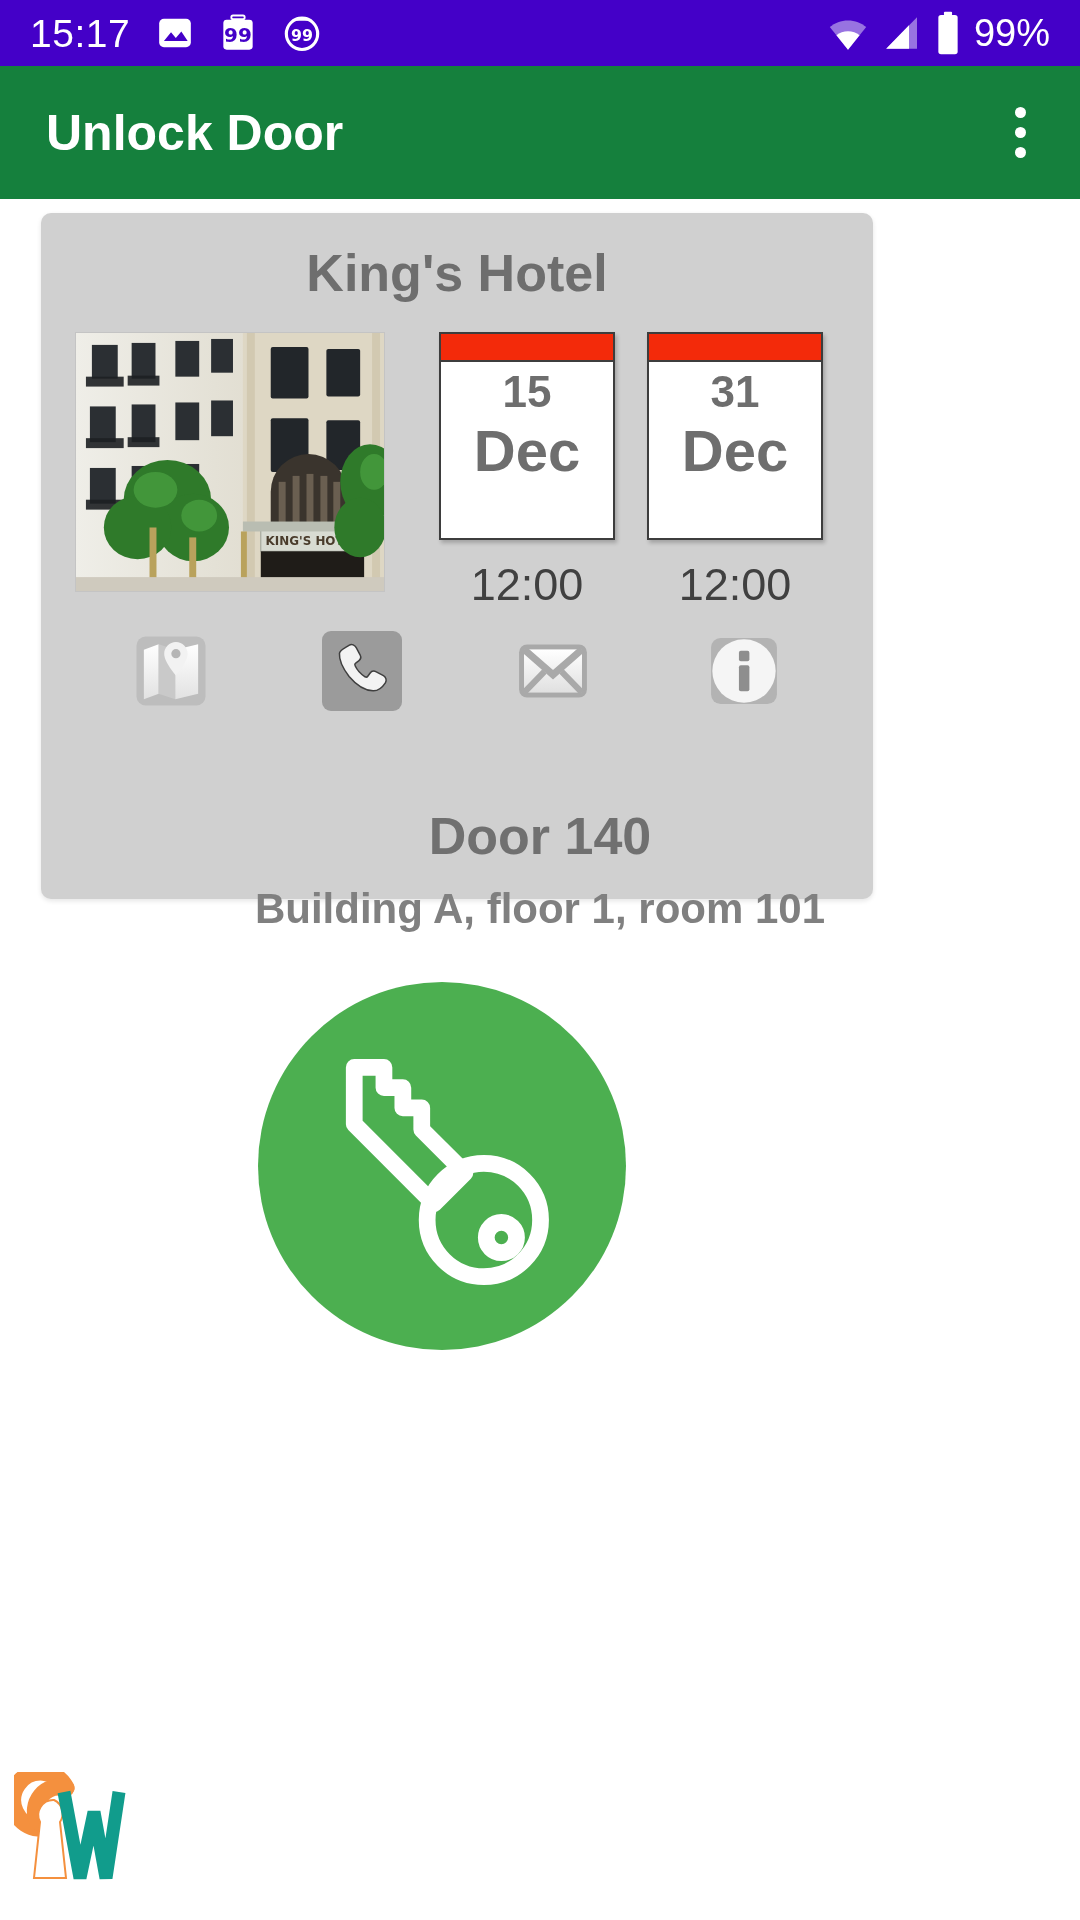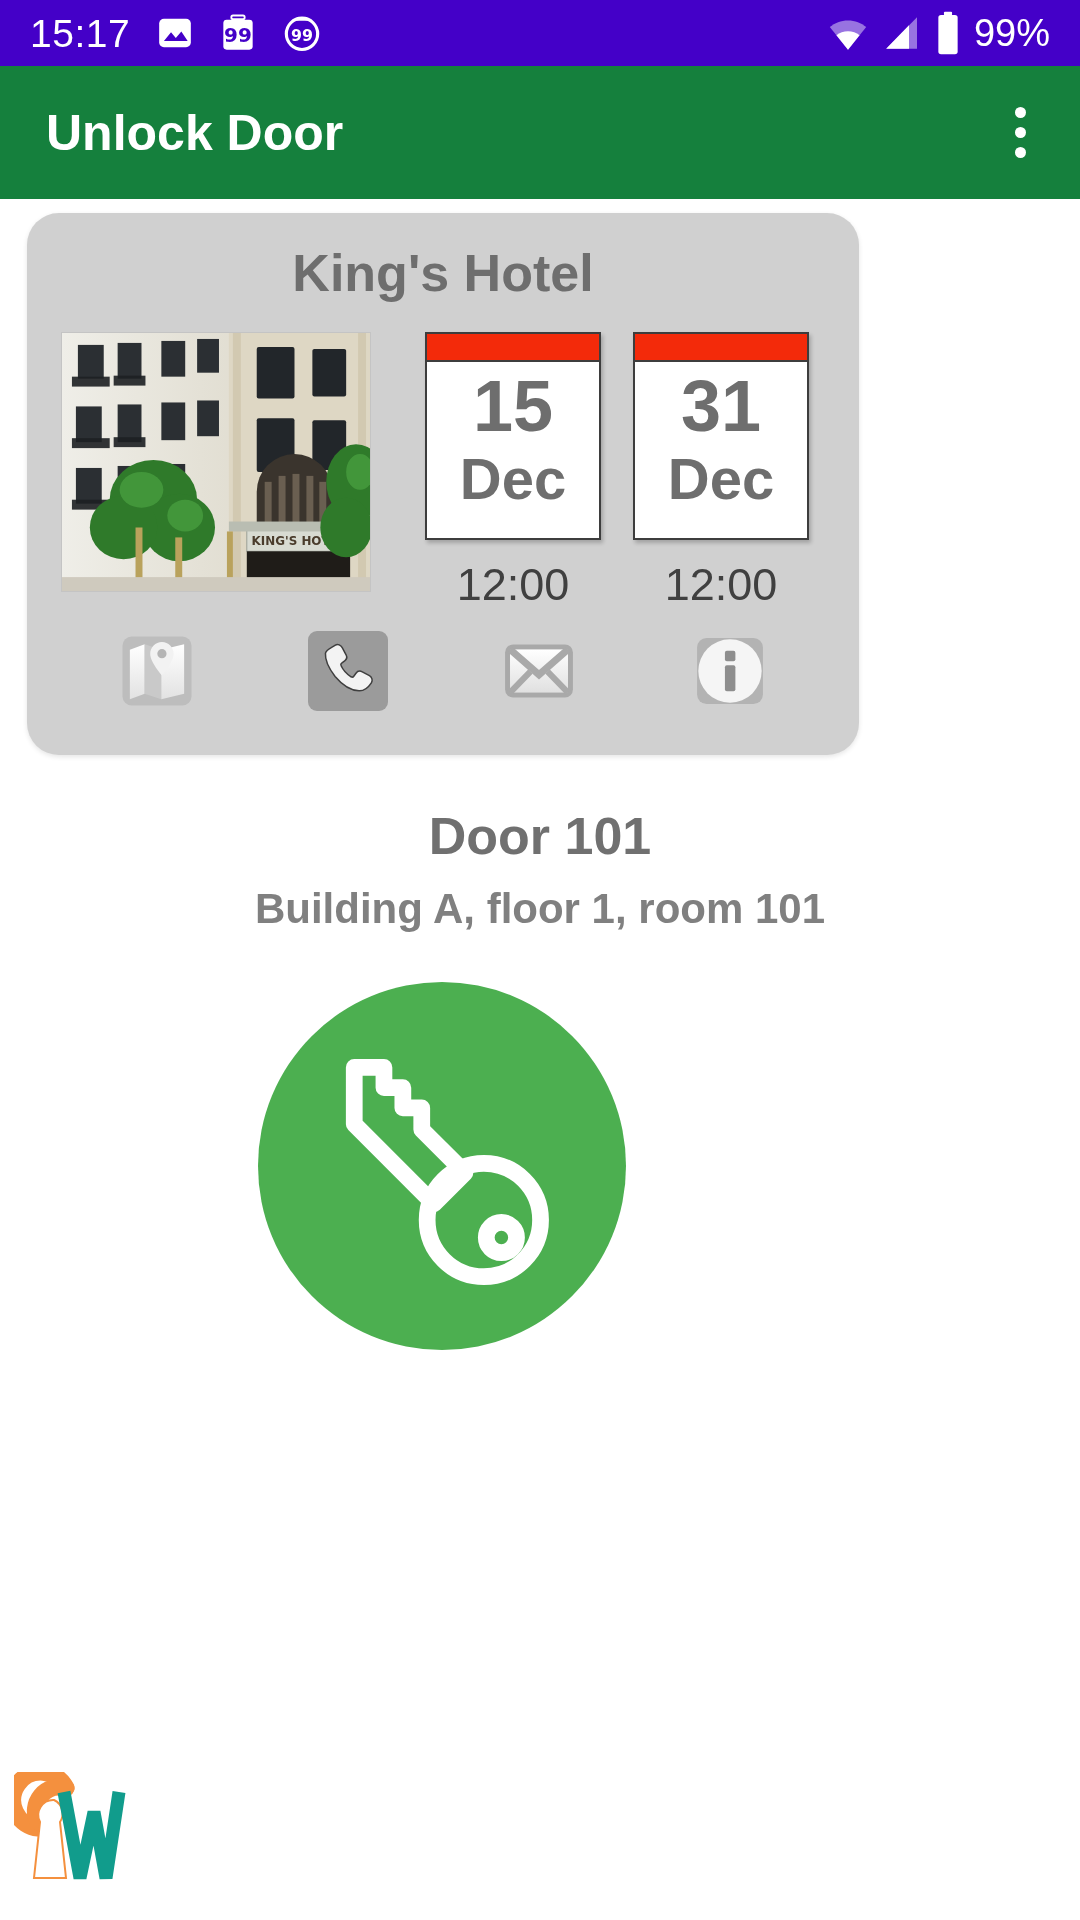--- a/index.html
+++ b/index.html
@@ -35,22 +35,22 @@
   }
   .overflow-menu{
     margin-left:auto; margin-right:44px;
     display:flex; flex-direction:column; gap:9px; align-items:center;
     padding:10px;
   }
   .overflow-menu span{ width:11px; height:11px; border-radius:50%; background:#ffffff; display:block; }
 
   
   .hotel-card{
-    position:absolute; top:213px; left:27px; width:832px; height:542px;
-    background:#d0d0d0; border-radius:32px;
+    position:absolute; top:213px; left:41px; width:832px; height:686px;
+    background:#d0d0d0; border-radius:10px;
     box-shadow:0 2px 5px rgba(0,0,0,0.10);
   }
   .hotel-name{
     text-align:center; font-size:52px; font-weight:700; color:#6e6e6e;
     padding-top:32px; line-height:1.1;
   }
   .card-row{
     display:flex; align-items:flex-start; margin-top:30px; padding:0 34px;
   }
   .hotel-photo{
@@ -60,21 +60,21 @@
   }
   .cal-col{ flex:1; display:flex; flex-direction:column; align-items:center; }
   .cal-spacer{ flex:0 0 38px; }
   .calendar{
     width:176px; height:208px; background:#ffffff;
     border:2px solid #3d3d3d; position:relative;
     box-shadow:2px 3px 4px rgba(0,0,0,0.22);
   }
   .cal-top{ height:28px; background:#f32a0a; border-bottom:2px solid #3d3d3d; }
   .cal-day{
-    text-align:center; font-size:72px; font-weight:700; color:#6e6e6e;
+    text-align:center; font-size:44px; font-weight:700; color:#6e6e6e;
     margin-top:8px; line-height:1;
   }
   .cal-month{
     text-align:center; font-size:58px; font-weight:700; color:#6e6e6e;
     margin-top:8px; line-height:1;
   }
   .cal-time{
     font-size:45px; color:#404040; margin-top:22px; line-height:1; font-weight:400;
   }
 
@@ -329,21 +329,21 @@
         <rect x="1.6" y="1.6" width="20.8" height="20.8" rx="3" fill="#b3b3b3"></rect>
         <circle cx="12" cy="12" r="10" fill="#f5f5f5"></circle>
         <rect x="10.4" y="5.6" width="3.3" height="3.3" rx="0.6" fill="#8e8e8e"></rect>
         <rect x="10.4" y="10.2" width="3.3" height="8.2" rx="0.6" fill="#8e8e8e"></rect>
       </svg>
     </div>
 
   </div>
 </div>
 
-<div class="door-title">Door 101</div>
+<div class="door-title">Door 140</div>
 <div class="door-subtitle">Building A, floor 1, room 101</div>
 
 <div class="unlock-btn">
   <svg width="270" height="270" viewBox="0 0 100 100">
     <g fill="none" stroke="#ffffff" stroke-width="6.2" stroke-linejoin="round" stroke-linecap="round">
 
       <path d="M17.5 13.5 L28.5 13.5 L28.5 21 L35.5 21 L35.5 28.5 L42.5 28.5 L42.5 36.5
                L58.5 52.5 L47 64 L17.5 34.5 Z"></path>
 
       <circle cx="65.5" cy="70" r="21"></circle>

